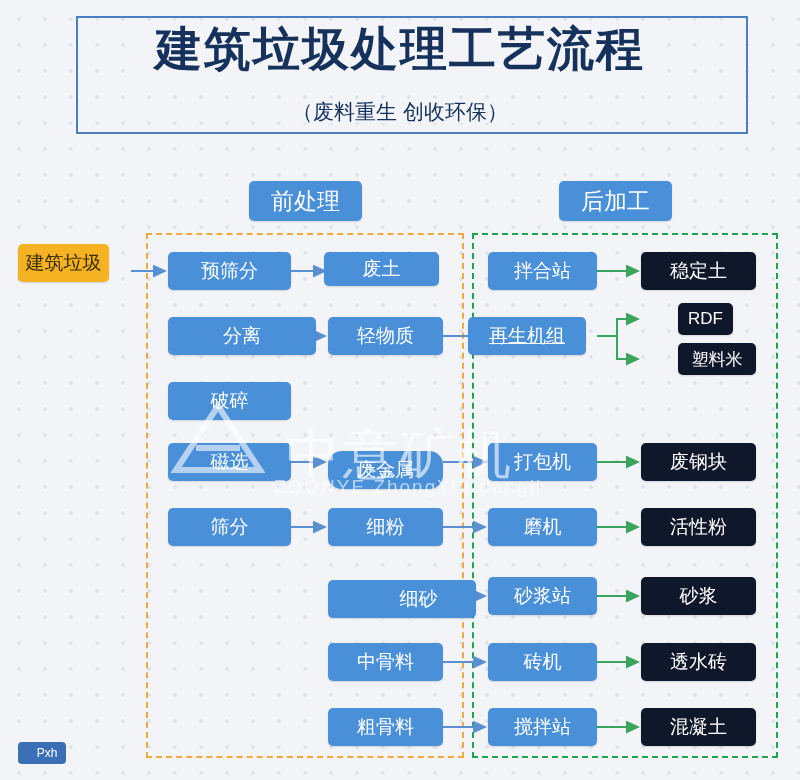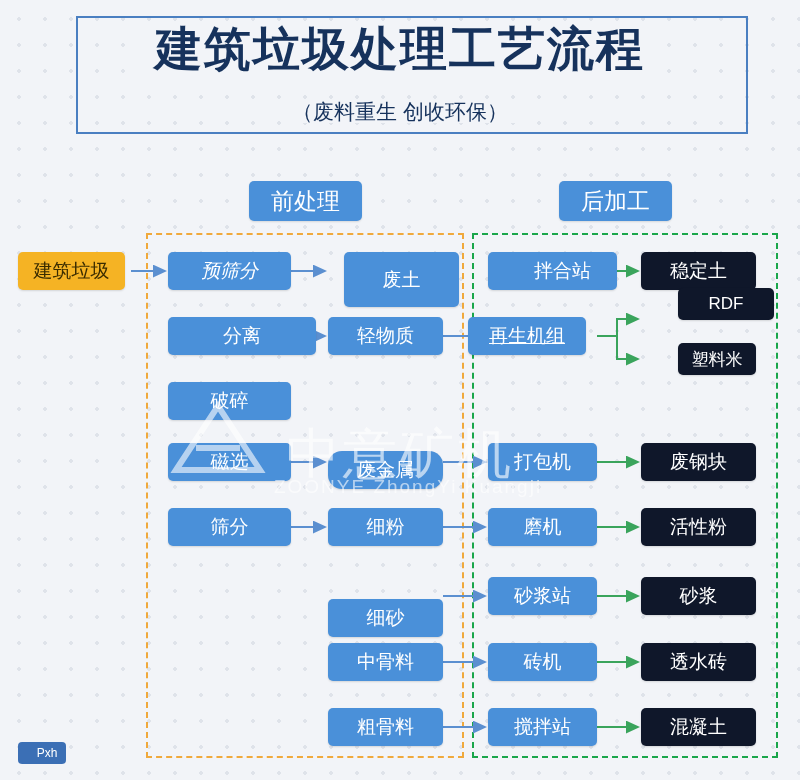--- a/index.html
+++ b/index.html
@@ -191,46 +191,46 @@
 
       <line x1="597" y1="662" x2="638" y2="662" marker-end="url(#ar-green)"></line>
 
       <line x1="597" y1="727" x2="638" y2="727" marker-end="url(#ar-green)"></line>
     </g>
   </svg>
 
   <div class="group-label pre">前处理</div>
   <div class="group-label post">后加工</div>
 
-  <div class="node orange" style="left:18px;top:252px;width:107px;height:38px;">建筑垃圾</div>
-
-  <div class="node blue" style="left:168px;top:252px;width:123px;height:38px;font-style:italic;">预筛分</div>
+  <div class="node orange" style="left:18px;top:244px;width:91px;height:38px;">建筑垃圾</div>
+
+  <div class="node blue" style="left:168px;top:252px;width:123px;height:38px;">预筛分</div>
   <div class="node blue" style="left:168px;top:317px;width:148px;height:38px;">分离</div>
   <div class="node blue" style="left:168px;top:382px;width:123px;height:38px;">破碎</div>
   <div class="node blue" style="left:168px;top:443px;width:123px;height:38px;">磁选</div>
   <div class="node blue" style="left:168px;top:508px;width:123px;height:38px;">筛分</div>
 
-  <div class="node blue" style="left:344px;top:252px;width:115px;height:55px;">废土</div>
+  <div class="node blue" style="left:324px;top:252px;width:115px;height:34px;">废土</div>
   <div class="node blue" style="left:328px;top:317px;width:115px;height:38px;">轻物质</div>
   <div class="node blue" style="left:328px;top:451px;width:115px;height:38px;border-radius:14px;">废金属</div>
   <div class="node blue" style="left:328px;top:508px;width:115px;height:38px;">细粉</div>
-  <div class="node blue" style="left:328px;top:599px;width:115px;height:38px;">细砂</div>
+  <div class="node blue" style="left:328px;top:580px;width:115px;height:38px;padding-left:33px;">细砂</div>
   <div class="node blue" style="left:328px;top:643px;width:115px;height:38px;">中骨料</div>
   <div class="node blue" style="left:328px;top:708px;width:115px;height:38px;">粗骨料</div>
 
-  <div class="node blue" style="left:488px;top:252px;width:109px;height:38px;padding-left:20px;">拌合站</div>
+  <div class="node blue" style="left:488px;top:252px;width:109px;height:38px;">拌合站</div>
   <div class="node blue" style="left:468px;top:317px;width:118px;height:38px;text-decoration:underline;">再生机组</div>
   <div class="node blue" style="left:488px;top:443px;width:109px;height:38px;">打包机</div>
   <div class="node blue" style="left:488px;top:508px;width:109px;height:38px;">磨机</div>
   <div class="node blue" style="left:488px;top:577px;width:109px;height:38px;">砂浆站</div>
   <div class="node blue" style="left:488px;top:643px;width:109px;height:38px;">砖机</div>
   <div class="node blue" style="left:488px;top:708px;width:109px;height:38px;">搅拌站</div>
 
   <div class="node green" style="left:641px;top:252px;width:115px;height:38px;">稳定土</div>
-  <div class="node green small" style="left:678px;top:288px;width:96px;height:32px;">RDF</div>
+  <div class="node green small" style="left:678px;top:303px;width:55px;height:32px;">RDF</div>
   <div class="node green small" style="left:678px;top:343px;width:78px;height:32px;">塑料米</div>
   <div class="node green" style="left:641px;top:443px;width:115px;height:38px;">废钢块</div>
   <div class="node green" style="left:641px;top:508px;width:115px;height:38px;">活性粉</div>
   <div class="node green" style="left:641px;top:577px;width:115px;height:38px;">砂浆</div>
   <div class="node green" style="left:641px;top:643px;width:115px;height:38px;">透水砖</div>
   <div class="node green" style="left:641px;top:708px;width:115px;height:38px;">混凝土</div>
 
   <svg class="wm-logo" width="110" height="80" viewBox="0 0 110 80">
     <path d="M8,70 L50,6 L92,70 Z" fill="none" stroke="rgba(255,255,255,0.6)" stroke-width="6"></path>
     <path d="M28,48 L72,48" stroke="rgba(255,255,255,0.6)" stroke-width="6"></path>

